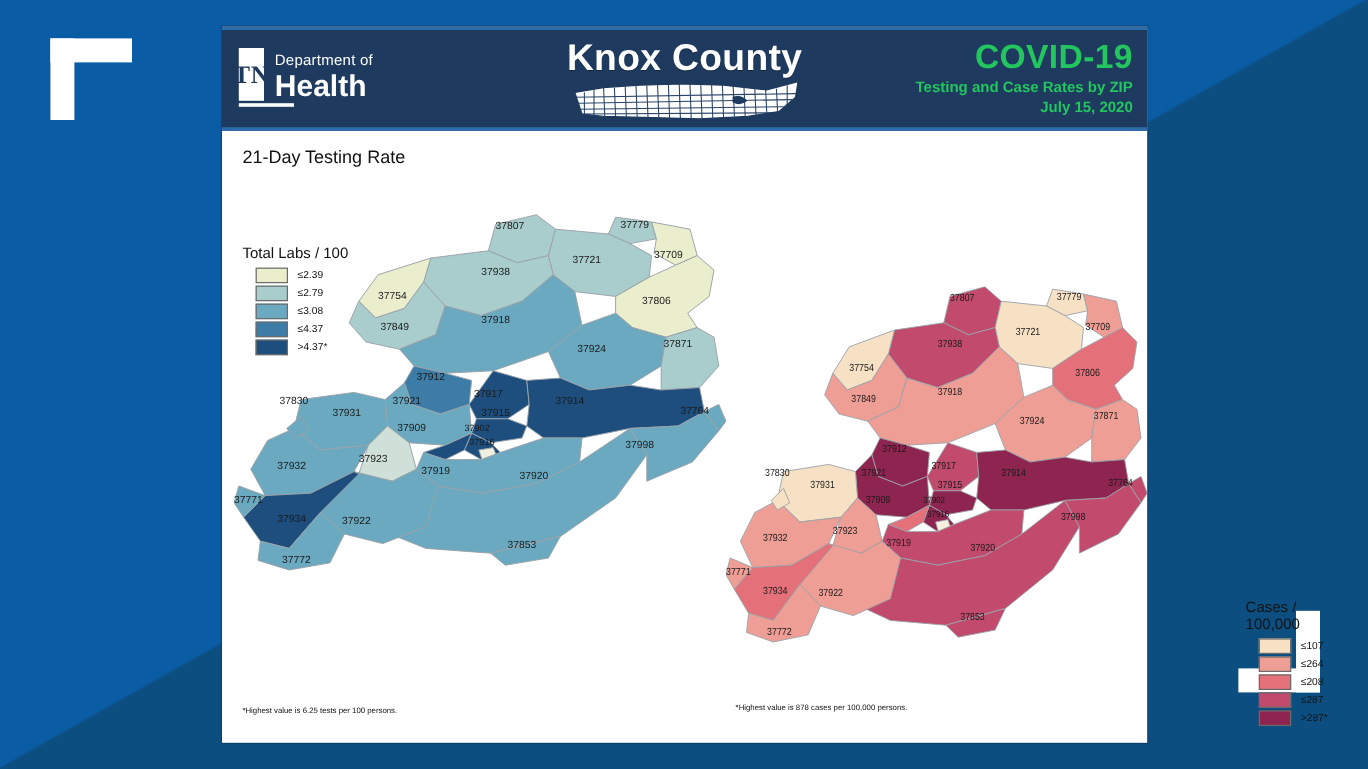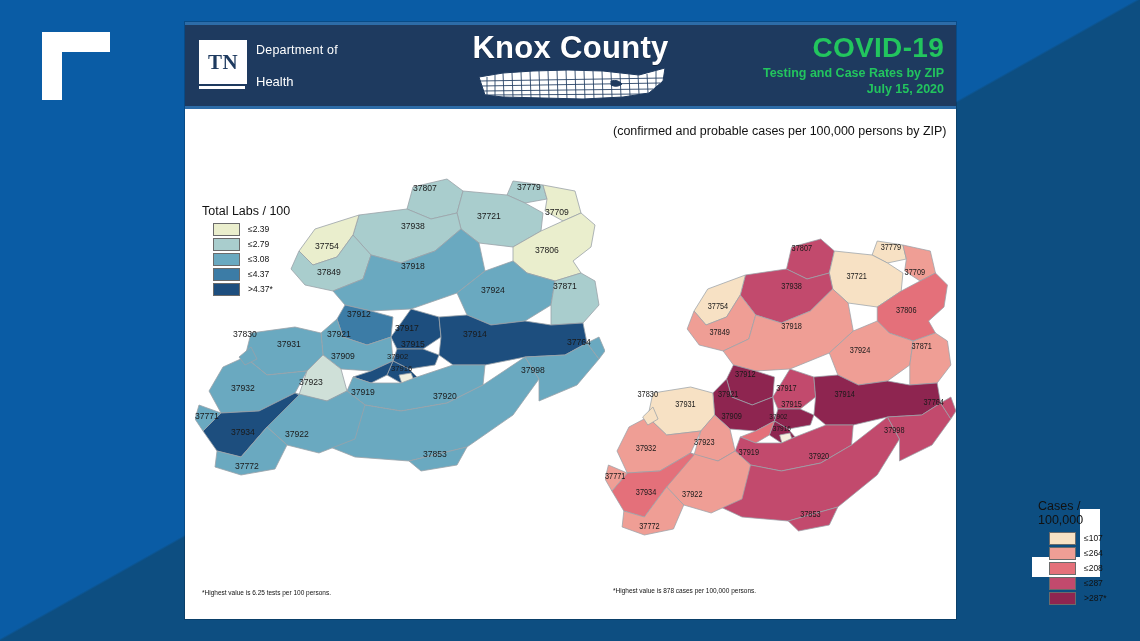--- a/index.html
+++ b/index.html
@@ -29,31 +29,31 @@
   
   #hdr{
     position:relative;height:84px;background:#1e3a5f;
     border-bottom:3px solid #2d6ca8;
     overflow:hidden;
   }
   #hdr-top-accent{position:absolute;left:0;top:0;width:100%;height:3px;background:#2d6ca8;}
   
   #logo{position:absolute;left:14px;top:18px;display:flex;align-items:flex-start;}
   #logo-mark{
-    width:48px;height:44px;background:#ffffff;position:relative;
+    width:21px;height:44px;background:#ffffff;position:relative;
     display:flex;align-items:center;justify-content:center;
   }
   #logo-mark span{
     font-family:"Liberation Serif", serif;font-weight:bold;font-size:21px;color:#1e3a5f;
     letter-spacing:.5px;line-height:1;
   }
   #logo-mark:after{content:"";position:absolute;left:0;bottom:-5px;width:46px;height:3px;background:#ffffff;}
   #logo-text{margin-left:9px;margin-top:4px;color:#ffffff;}
   #logo-dept{font-size:12.5px;font-weight:300;letter-spacing:.2px;line-height:1.1;}
-  #logo-health{font-size:13px;font-weight:normal;letter-spacing:0px;line-height:1.05;margin-top:17px;}
+  #logo-health{font-size:25px;font-weight:bold;letter-spacing:0px;line-height:1.05;margin-top:1px;}
 
   
   #hdr-center{position:absolute;left:0;right:0;top:10px;text-align:center;pointer-events:none;}
   #knox-title{
     color:#ffffff;font-size:31px;font-weight:bold;line-height:1;letter-spacing:.3px;
     text-shadow:0 1px 0 rgba(0,0,0,.35);
   }
   #tn-shape-wrap{margin-top:4px;display:flex;justify-content:center;}
 
   
@@ -146,20 +146,21 @@
       <div id="covid-title">COVID-19</div>
       <div id="covid-sub">Testing and Case Rates by ZIP</div>
       <div id="covid-date">July 15, 2020</div>
     </div>
   </div>
 
   <div id="panels">
 
     <div class="panel" id="panel-left">
       <div class="titles">
+        <div class="panel-title">21-Day Testing Rate</div>
       </div>
 
       <div class="legend" id="legend-left">
         <div class="legend-title">Total Labs / 100</div>
         <div class="legend-row">
           <div class="legend-swatch" style="background:#eaeecd"></div>
           <div class="legend-label">≤2.39</div>
         </div>
         <div class="legend-row">
           <div class="legend-swatch" style="background:#a9cdcd"></div>
@@ -248,21 +249,20 @@
           <text class="ziplabel" x="0" y="250">37771</text>
           <text class="ziplabel" x="40" y="300">37772</text>
         </g>
       </svg>
 
       <div class="footnote" id="footnote-left">*Highest value is 6.25 tests per 100 persons.</div>
     </div>
 
     <div class="panel" id="panel-right">
       <div class="titles">
-        <div class="panel-sub">(confirmed and probable cases per 100,000 persons by ZIP)</div>
       </div>
 
       <svg class="mapsvg" id="map-right-svg" width="351" height="330" viewBox="0 0 410 330" preserveAspectRatio="none">
         <g>
           <path class="region" d="M218 18 L252 10 L268 22 L262 44 L236 50 L212 40 Z" fill="#c24a6d"></path>
           <path class="region" d="M318 12 L348 16 L352 30 L330 34 L312 26 Z" fill="#f7e1c4"></path>
           <path class="region" d="M348 16 L380 22 L386 44 L368 52 L350 42 L352 30 Z" fill="#ef9e95"></path>
           <path class="region" d="M262 44 L268 22 L312 26 L330 34 L348 44 L346 62 L318 78 L284 74 L266 60 Z" fill="#f7e1c4"></path>
           <path class="region" d="M318 78 L346 62 L368 52 L386 44 L400 56 L396 78 L378 92 L386 104 L360 112 L332 104 L318 92 Z" fill="#e4707a"></path>
           <path class="region" d="M164 46 L212 40 L236 50 L262 44 L266 60 L240 82 L206 94 L176 86 L158 66 Z" fill="#c24a6d"></path>

